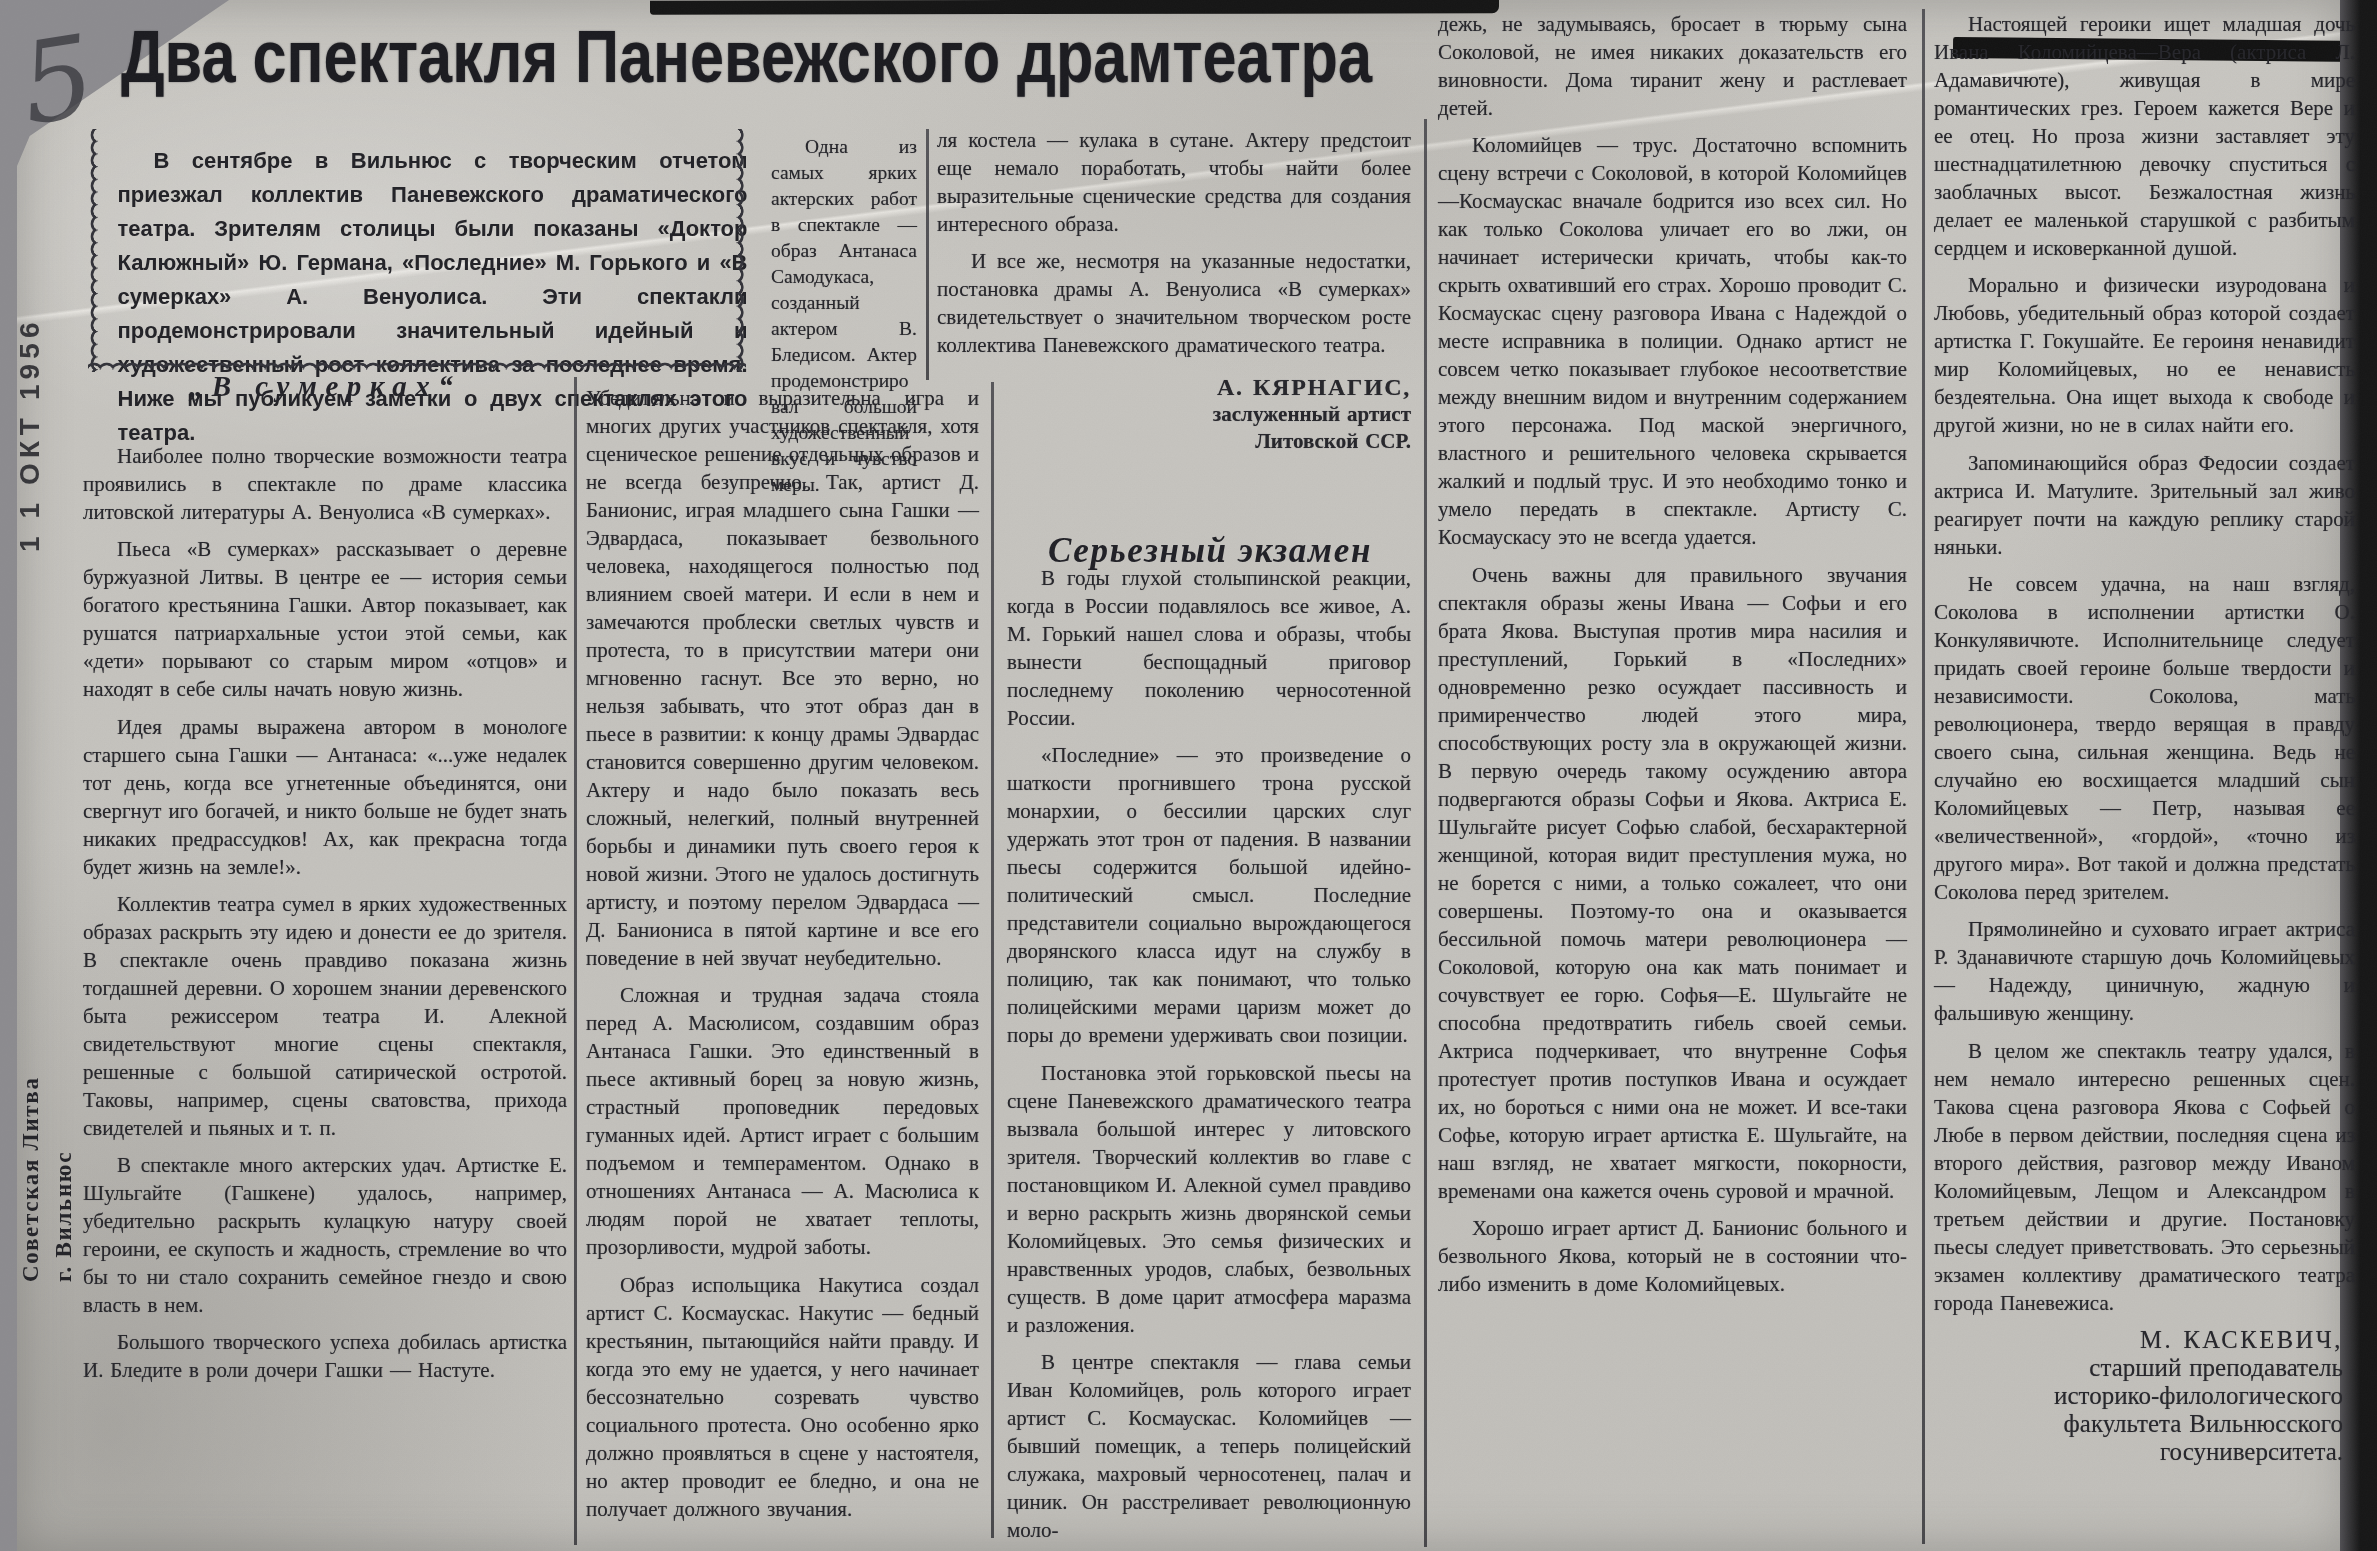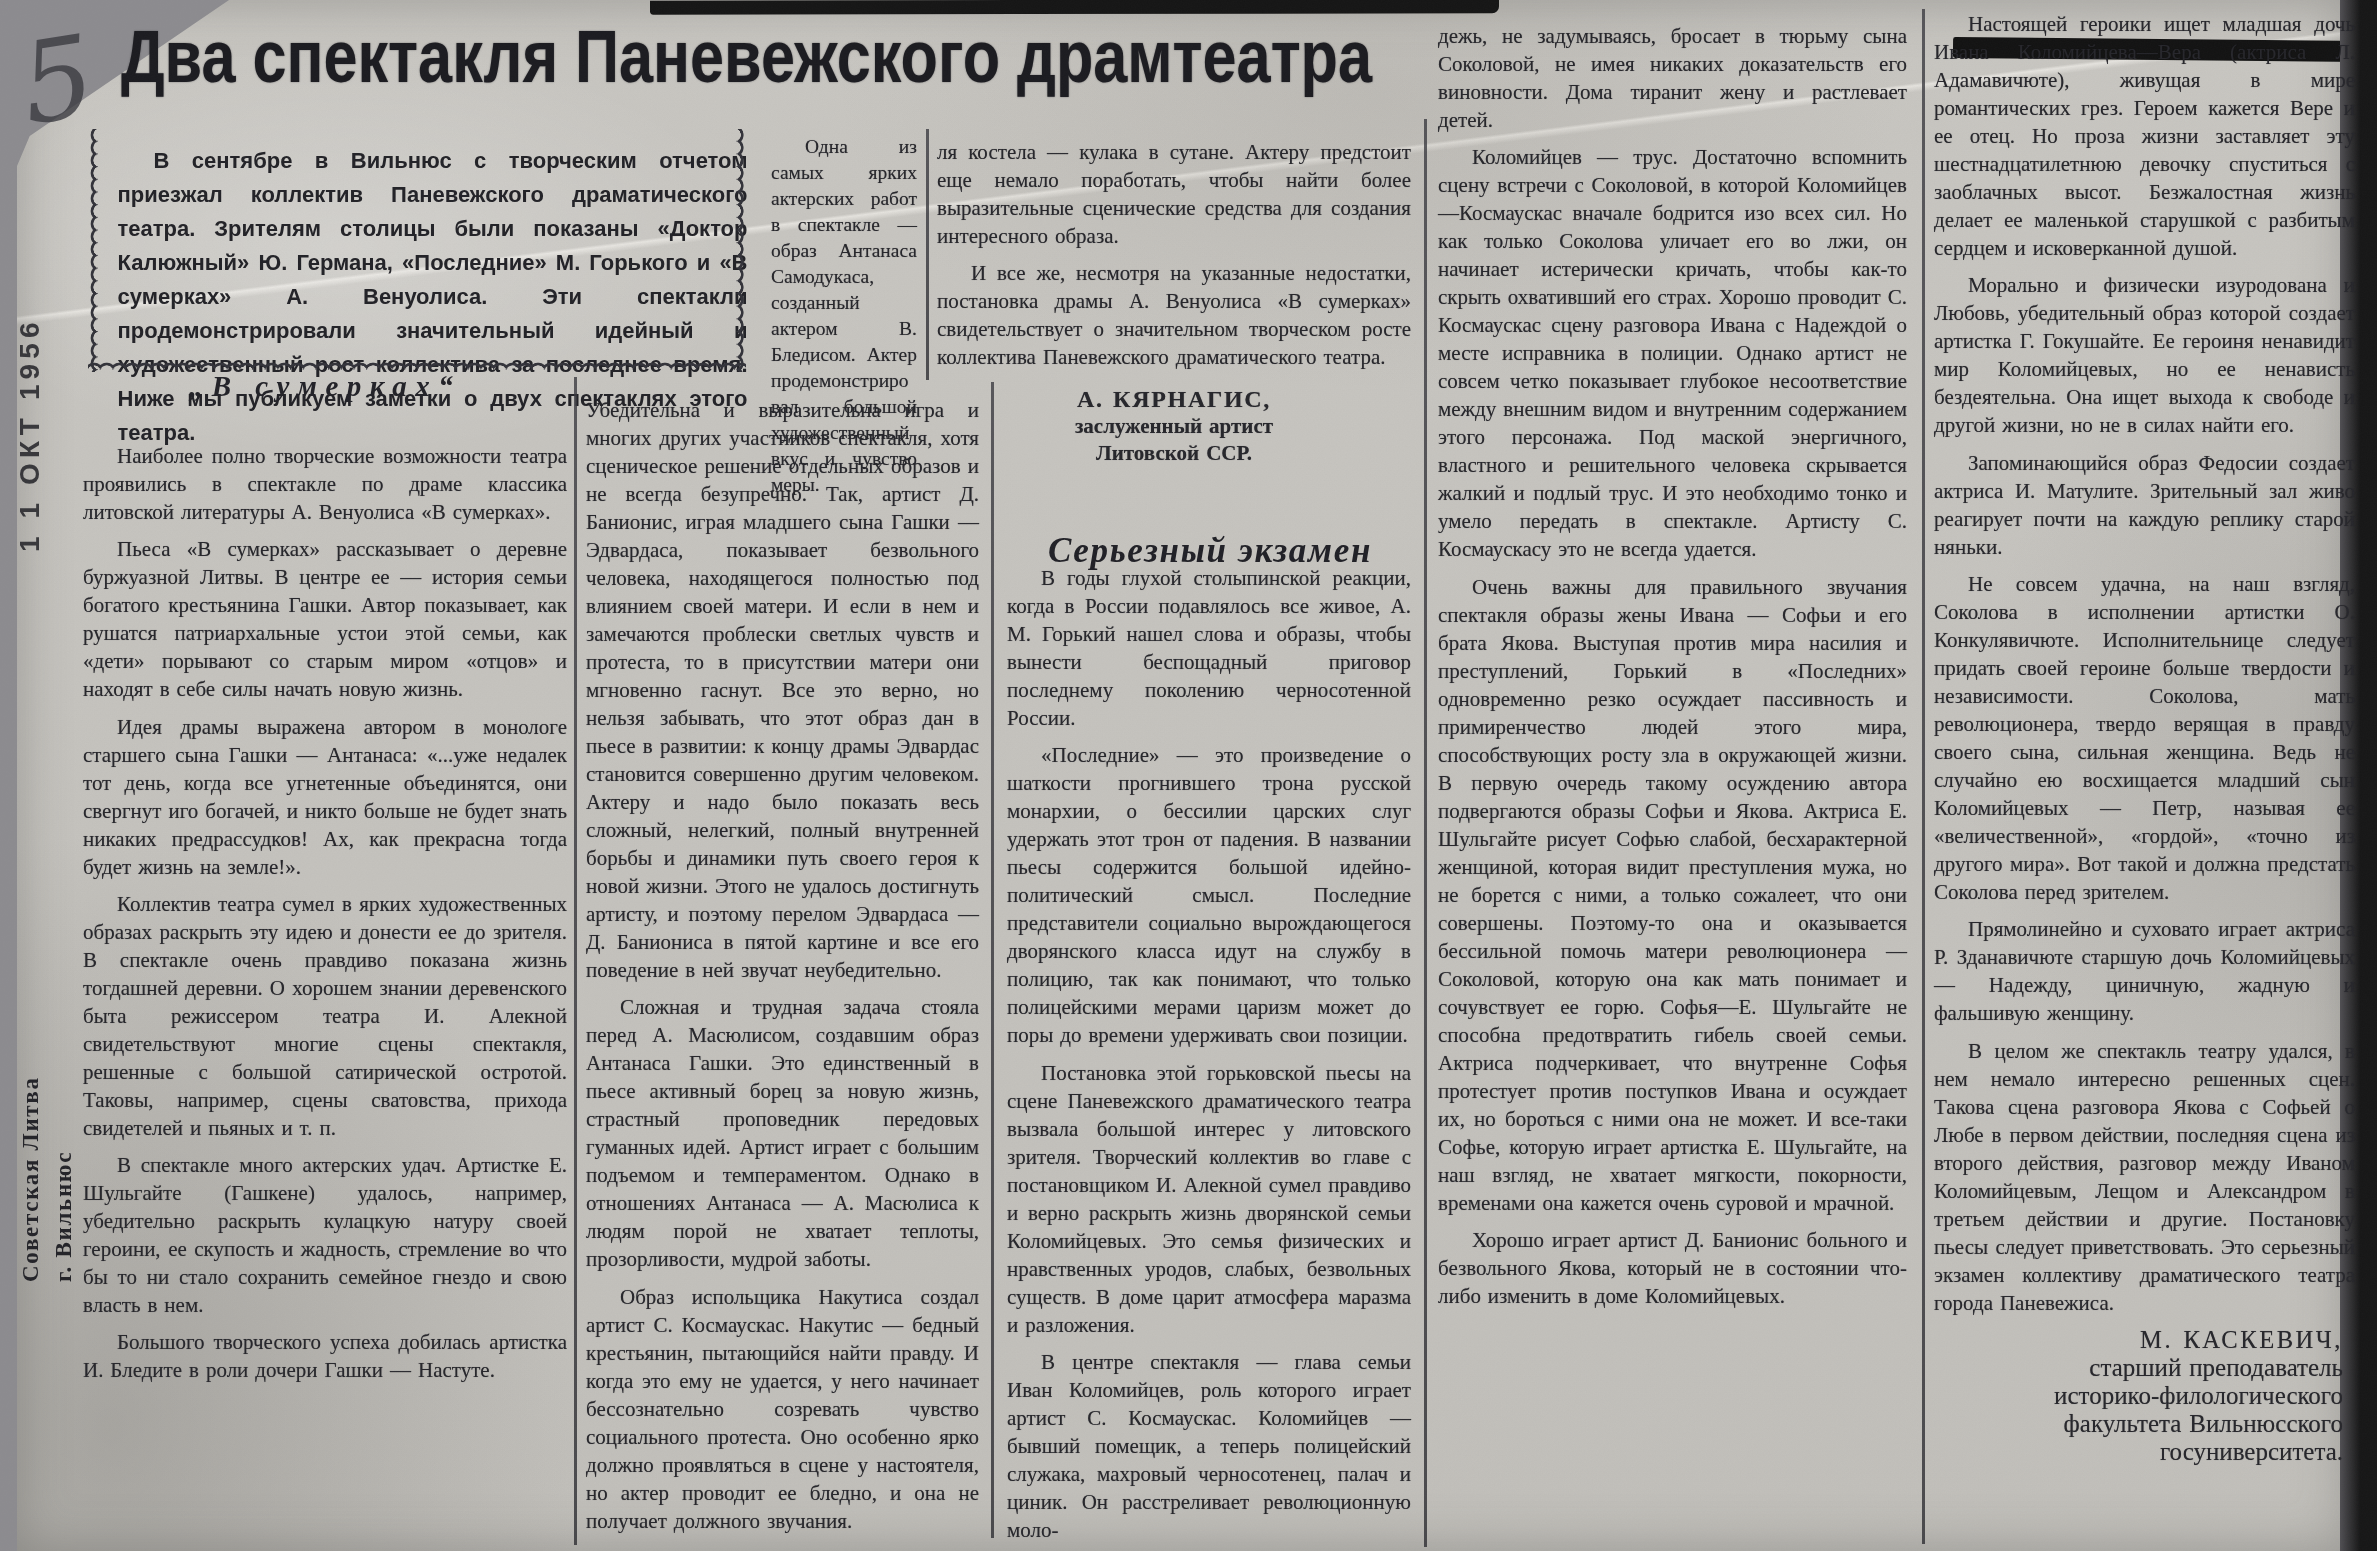--- a/index.html
+++ b/index.html
@@ -40,27 +40,27 @@
     font-family:"Liberation Sans",sans-serif;font-weight:800;font-size:68px;color:#1b1b20;
     transform:scaleX(.9) scaleY(1.08);transform-origin:left top;letter-spacing:0px;
     text-shadow:0 0 1.7px rgba(20,20,25,.55);}
   .intro{position:absolute;left:92px;top:129px;width:630px;padding:15.3px 22px 12px 25.5px;
     font-family:"Liberation Sans",sans-serif;font-weight:bold;font-size:22px;line-height:34px;
     text-align:justify;color:#222227;}
   .intro p{margin:0;text-indent:36px;}
   .col{position:absolute;font-size:21px;line-height:28px;text-align:justify;word-spacing:1.7px;
     text-shadow:0 0 0.8px rgba(25,25,30,.45);}
   .col p{margin:0 0 9.3px 0;text-indent:34px;}
-  .col p.cont{text-indent:0;margin-top:12px;}
+  .col p.cont{text-indent:0;}
   .a1head{position:absolute;left:81px;top:370px;width:488px;text-align:center;
     font-weight:bold;font-style:italic;font-size:29px;letter-spacing:8.5px;color:#222228;}
   .a2head{position:absolute;left:1006px;top:499px;width:408px;text-align:center;
     font-weight:bold;font-style:italic;font-size:35px;letter-spacing:1.7px;color:#202026;margin-top:32px;}
   .narrow{font-size:19.5px;line-height:26px;overflow-wrap:anywhere;}
-  .sig1{margin-top:13.6px;text-align:center;font-weight:bold;}
+  .sig1{margin-top:13.6px;text-align:right;font-weight:bold;}
   .sig1 .nm{font-size:24px;letter-spacing:1.7px;}
   .sig1 .tl{font-size:21px;line-height:27px;}
   .sig2{margin-top:7px;text-align:right;font-weight:normal;padding-right:12px;}
   .sig2 .nm{font-size:24.6px;letter-spacing:2.5px;}
   .sig2 .tl{font-size:25px;line-height:28px;}
   .grain{position:absolute;left:0;top:0;width:2377px;height:1551px;pointer-events:none;opacity:.05;}
 </style>
 </head>
 <body>
 

